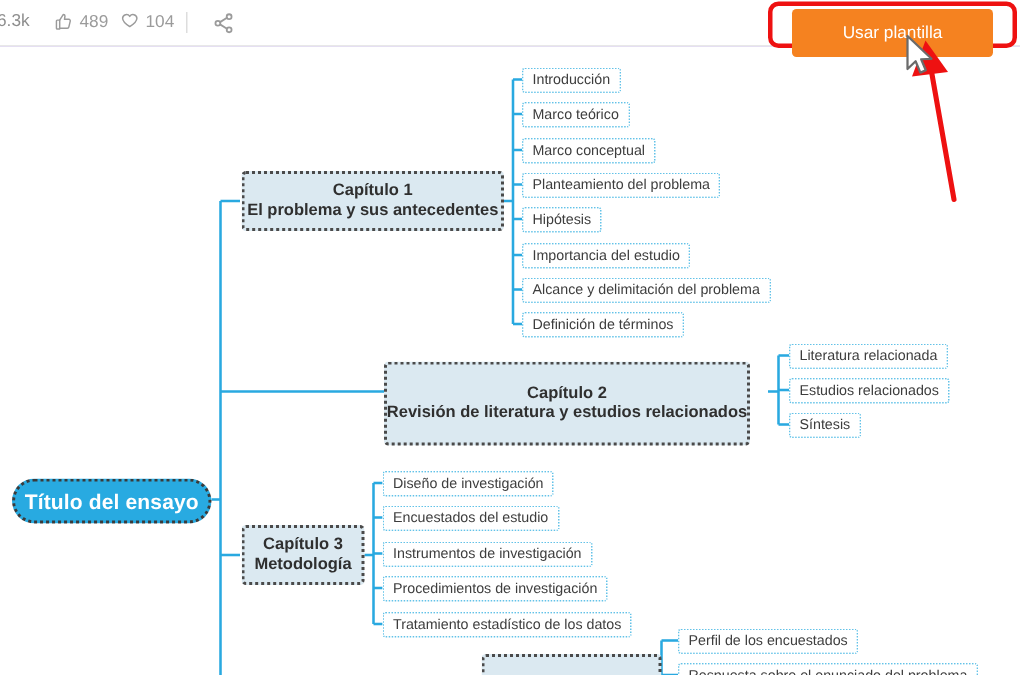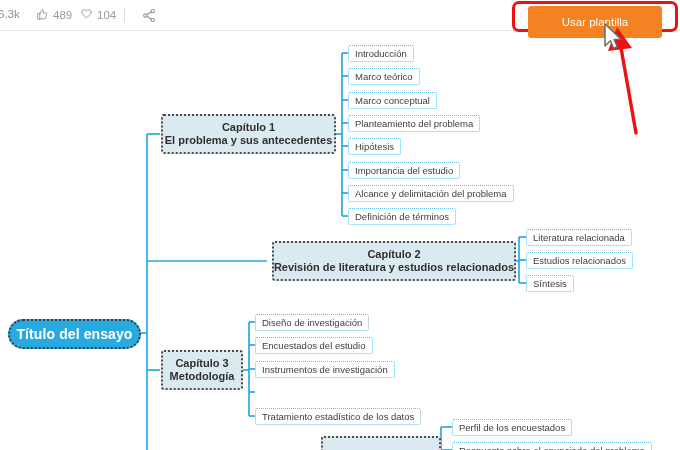--- a/index.html
+++ b/index.html
@@ -270,21 +270,21 @@
     <div class="node leaf" style="left:348px; top:131px;">
       <span>Importancia del estudio</span>
       </div>
     <div class="node leaf" style="left:348px; top:154px;">
       <span>Alcance y delimitación del problema</span>
       </div>
     <div class="node leaf" style="left:348px; top:177px;">
       <span>Definición de términos</span>
       </div>
 
-    <div class="node chapter" style="left:272px; top:210px; width:244px; height:40px;">
+    <div class="node chapter" style="left:256px; top:210px; width:244px; height:56px;">
       <span class="l1">Capítulo  2</span>
       <span class="l2">Revisión de literatura y estudios relacionados</span>
     </div>
 
     <div class="node leaf" style="left:526px; top:198px;">
       <span>Literatura relacionada</span>
       </div>
     <div class="node leaf" style="left:526px; top:221px;">
       <span>Estudios relacionados</span>
       </div>
@@ -299,20 +299,23 @@
 
     <div class="node leaf" style="left:255px; top:283px;">
       <span>Diseño de investigación</span>
       </div>
     <div class="node leaf" style="left:255px; top:330px;">
       <span>Instrumentos de investigación</span>
       </div>
     <div class="node leaf" style="left:255px; top:306px;">
       <span>Encuestados del estudio</span>
       </div>
+    <div class="node leaf" style="left:255px; top:353px;">
+      <span>Procedimientos de investigación</span>
+      </div>
     <div class="node leaf" style="left:255px; top:377px;">
       <span>Tratamiento estadístico de los datos</span>
       </div>
 
     <div class="node chapter clipped" style="left:321px; top:405px; width:120px; height:40px;">
       <span class="l1"></span>
       <span class="l2"></span>
     </div>
 
     <div class="node leaf" style="left:452px; top:388px;">

